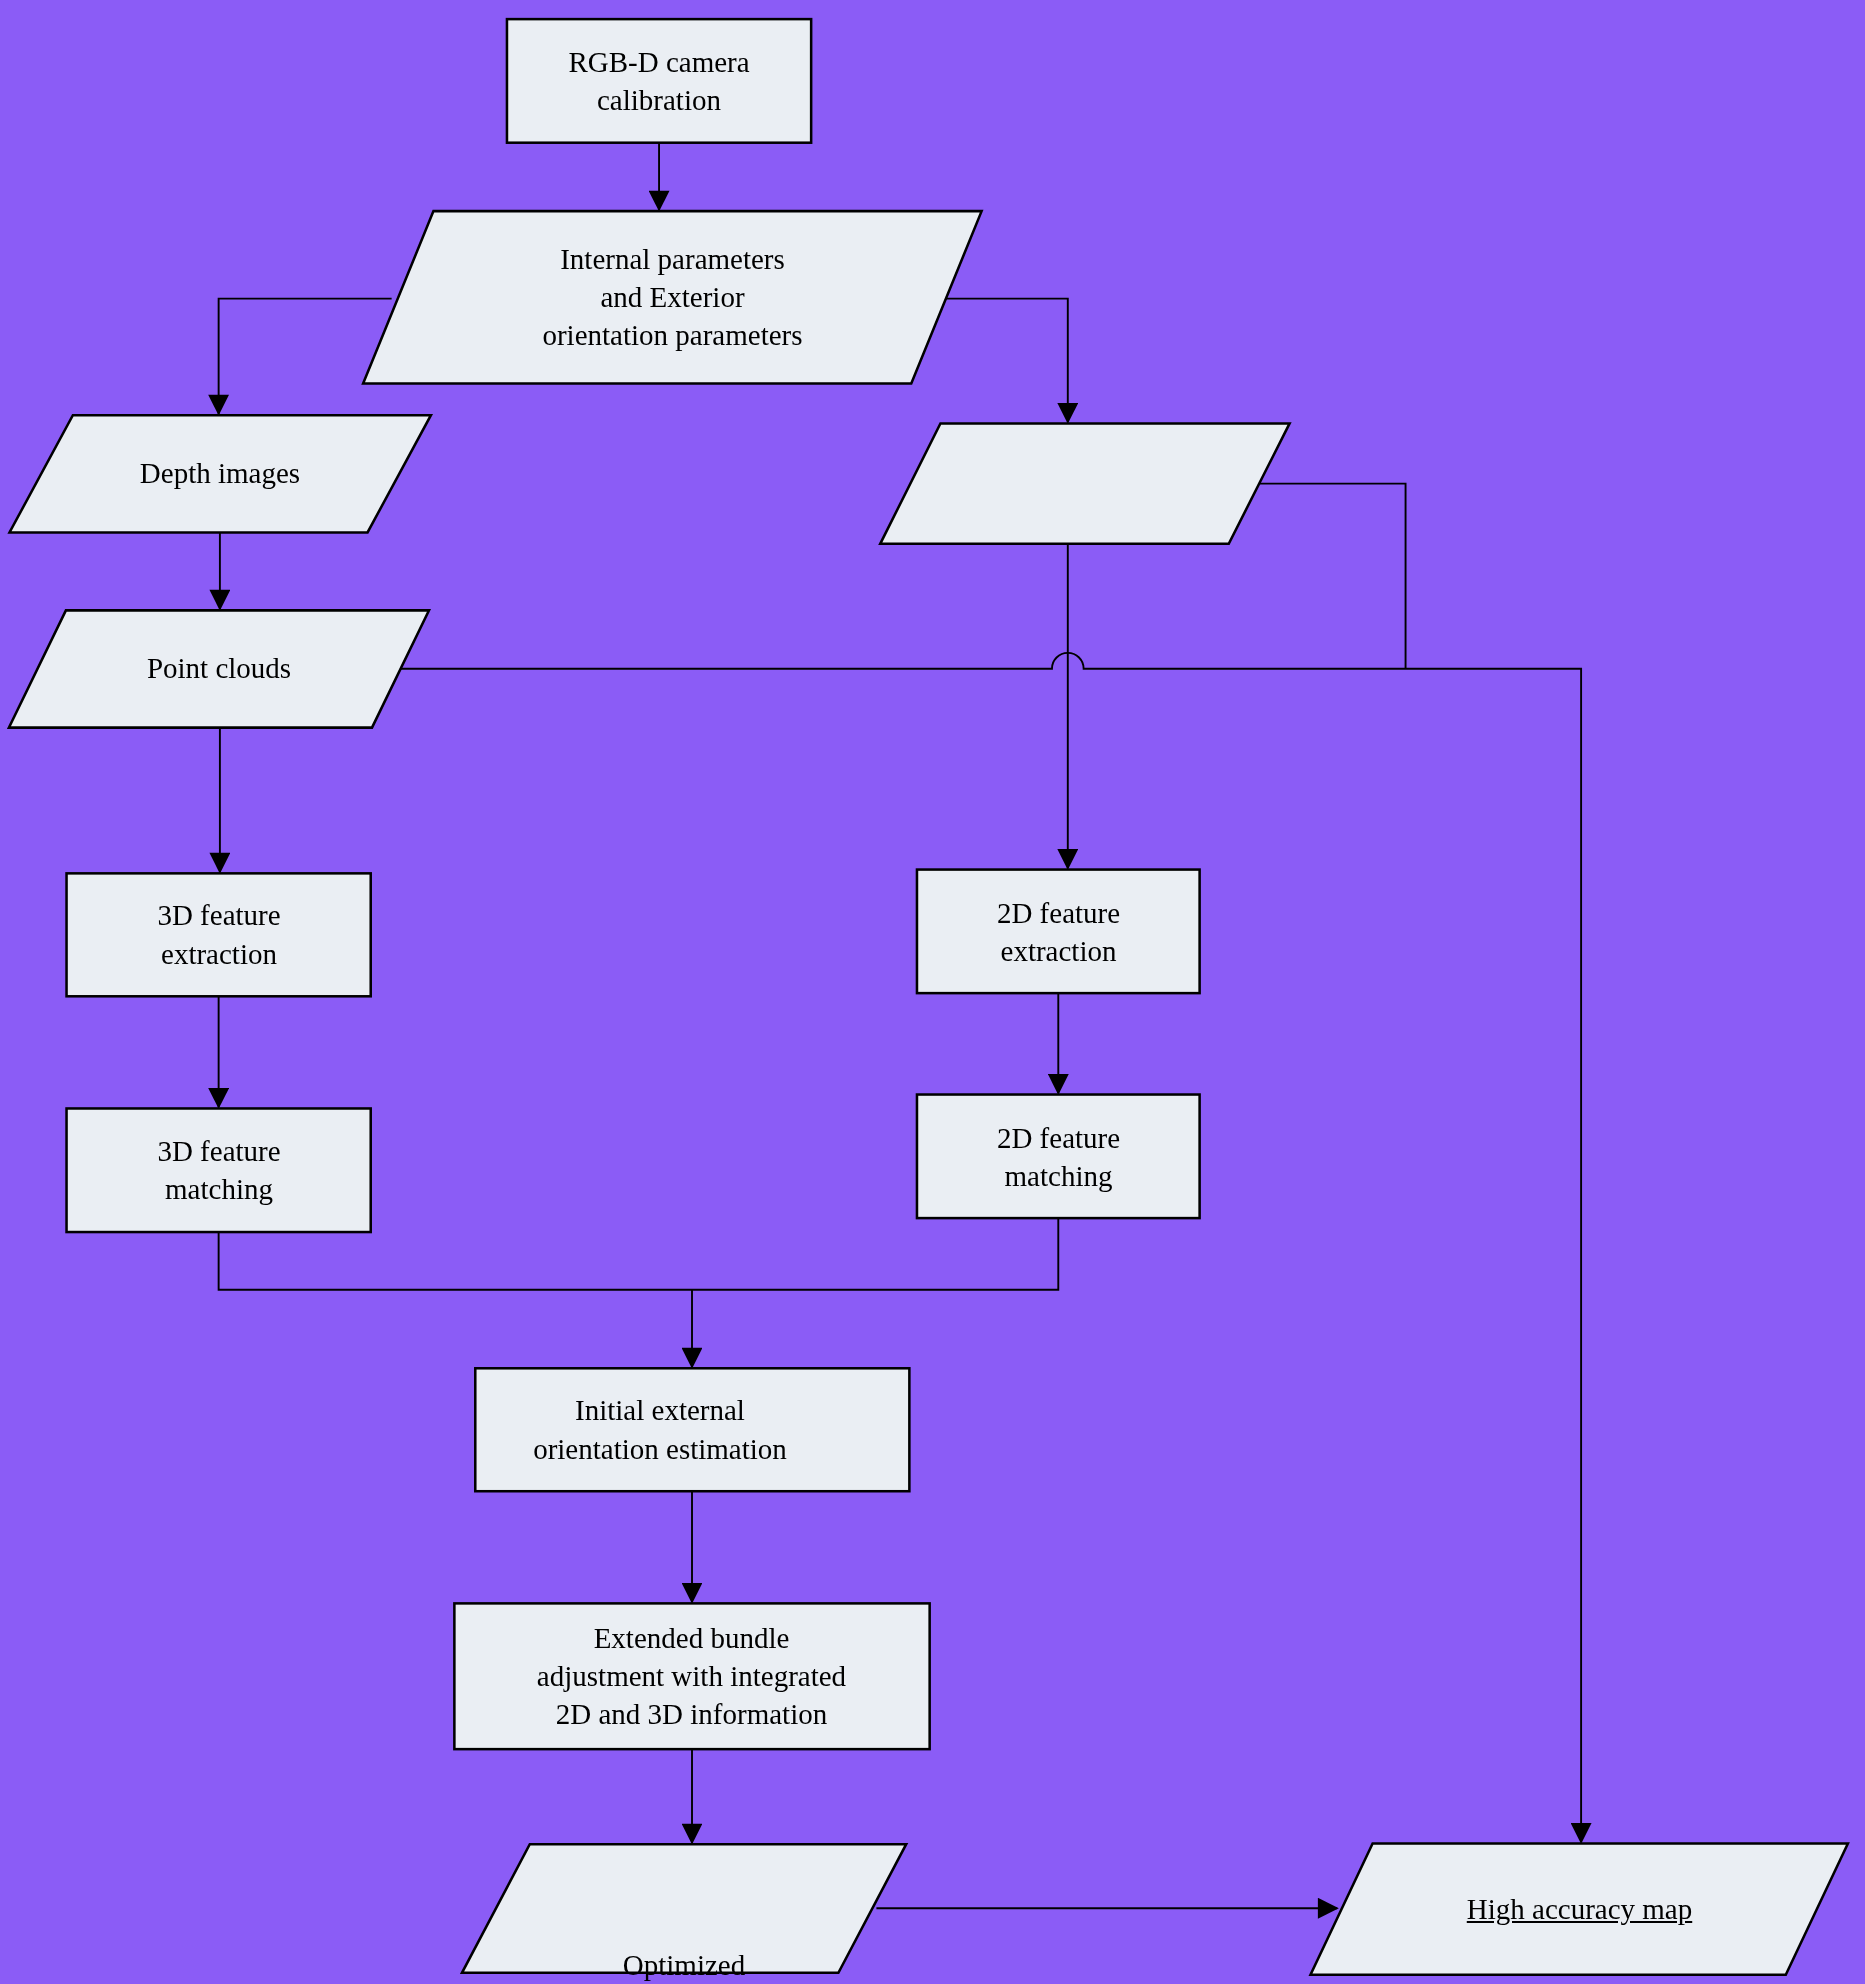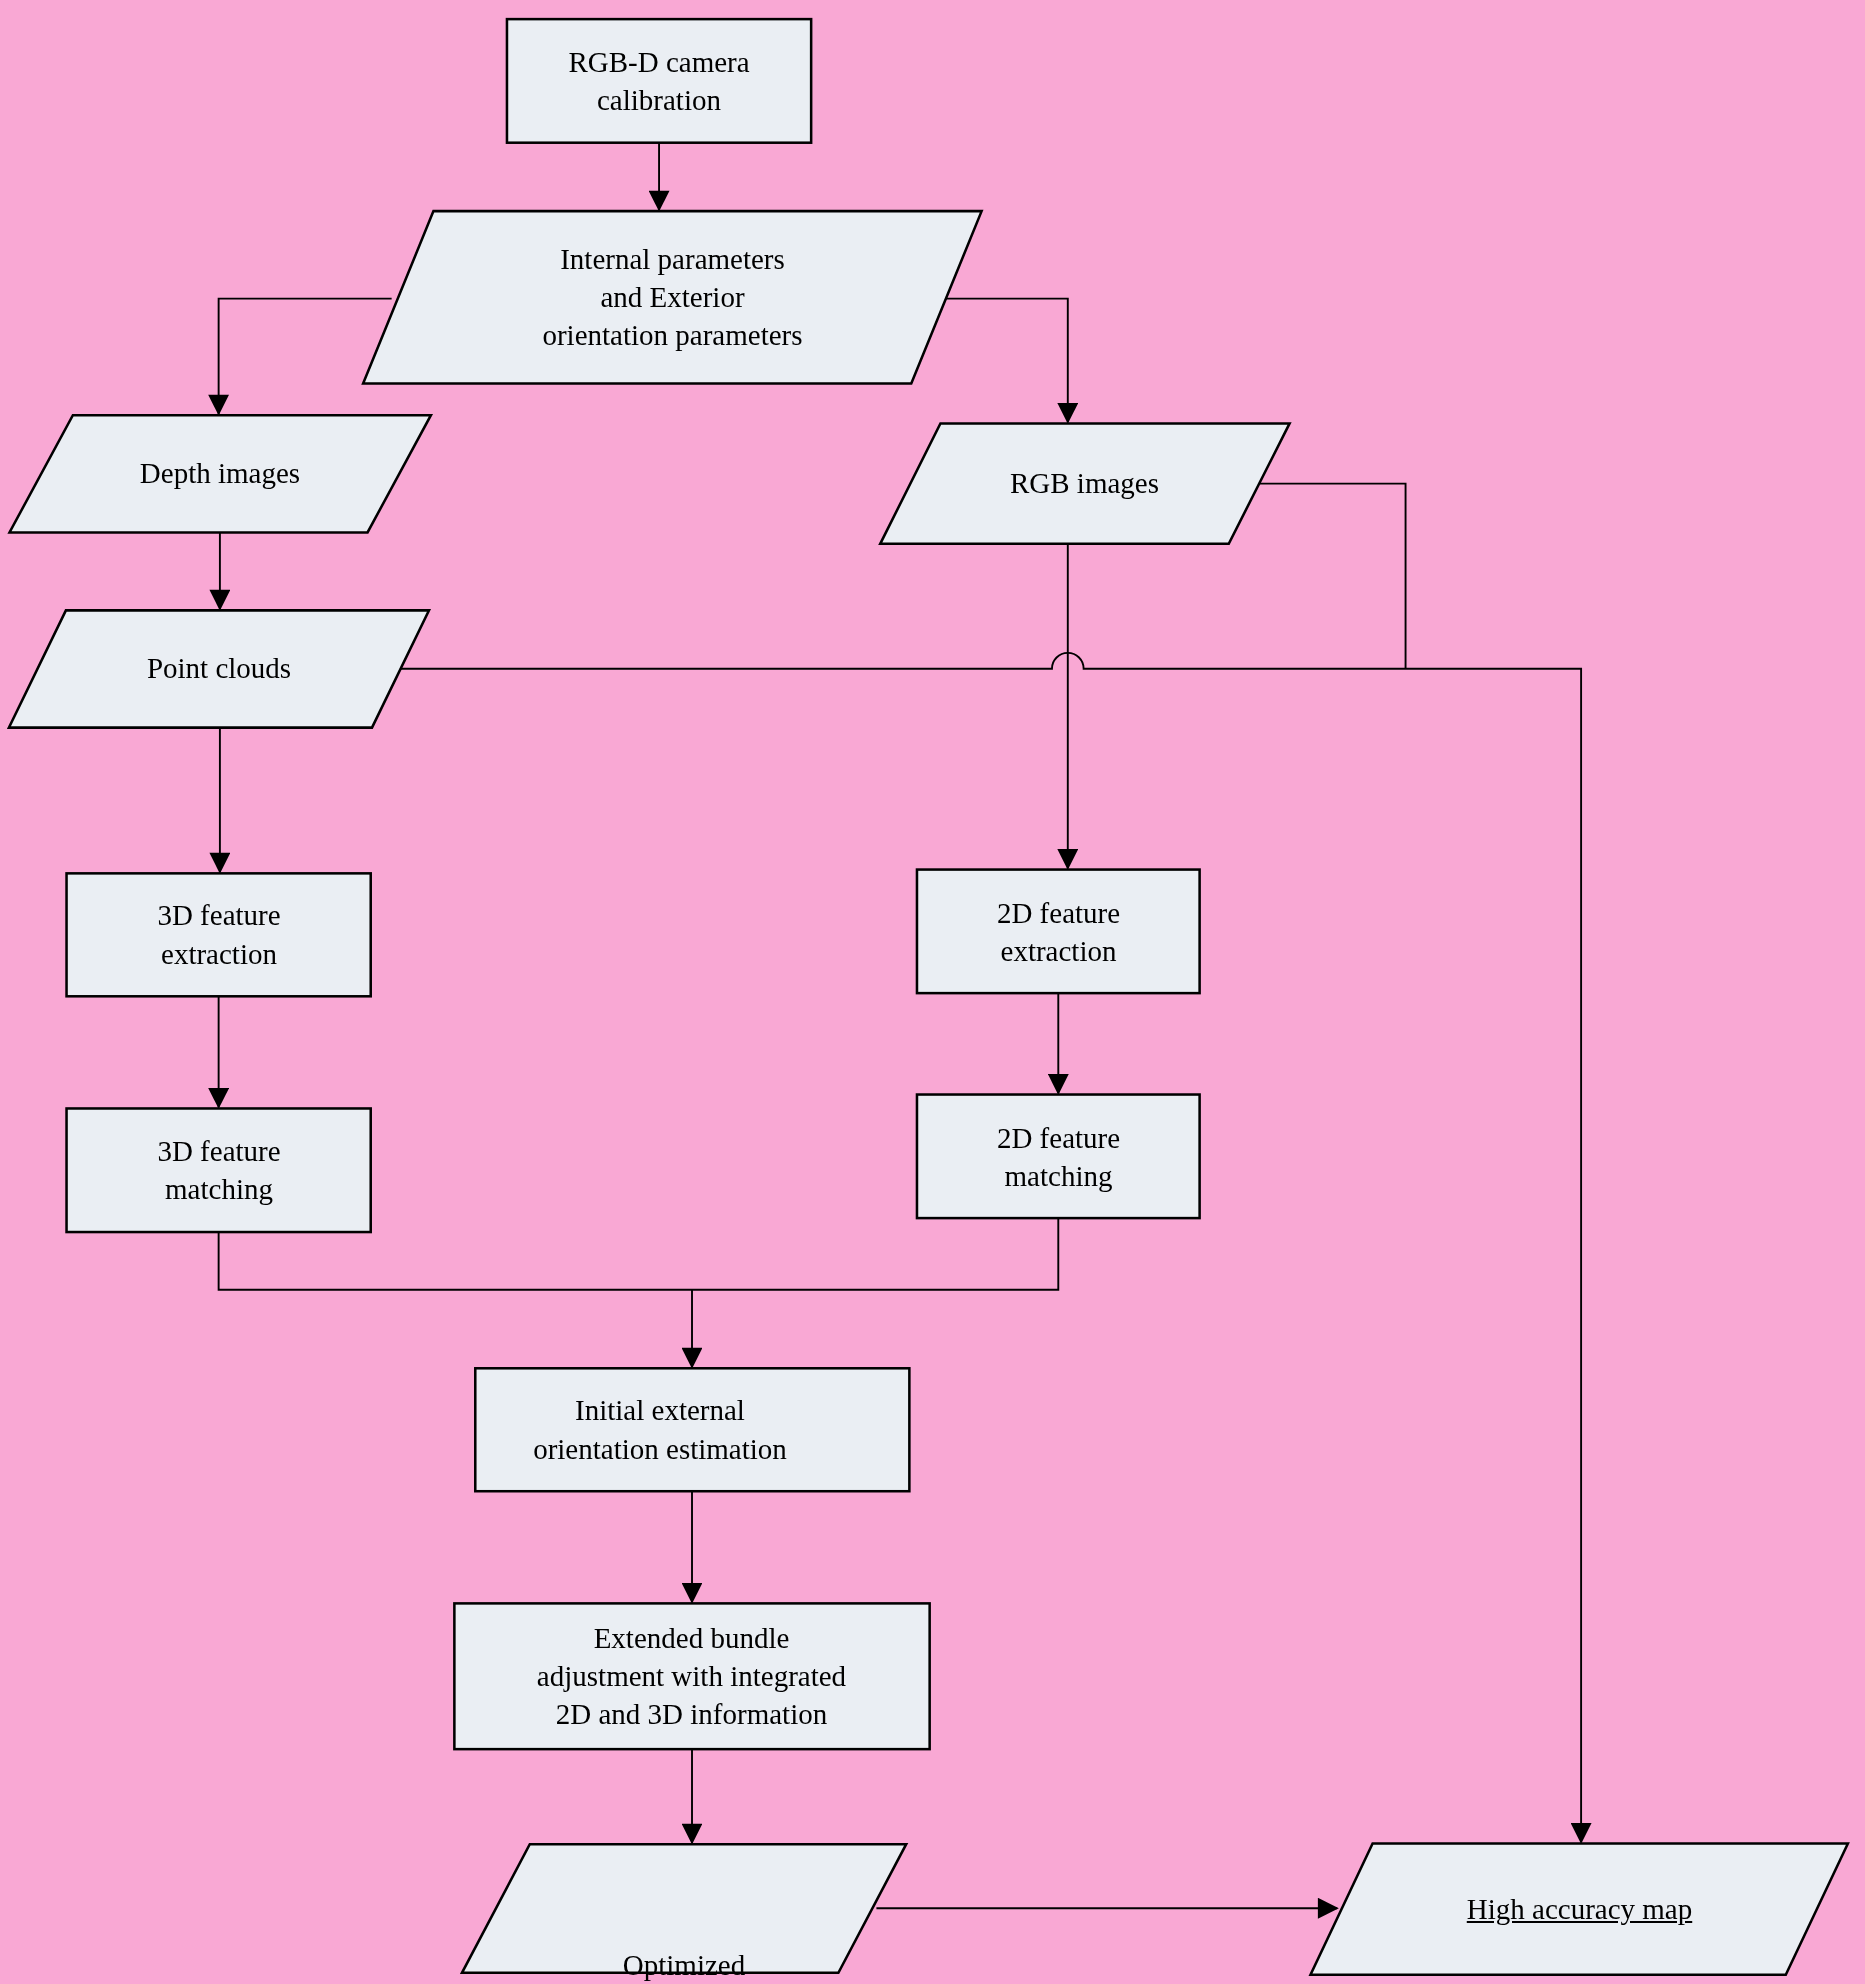--- a/index.html
+++ b/index.html
@@ -4,21 +4,21 @@
 <style>
   html, body {
     margin: 0;
     padding: 0;
     background: #ffffff;
   }
   .canvas {
     position: relative;
     width: 1865px;
     height: 1985px;
-    background: #f9a8d4;
+    background: #8b5cf6;
     font-family: "Liberation Serif", "DejaVu Serif", serif;
   }
   .canvas svg {
     position: absolute;
     left: 0;
     top: 0;
   }
   .node-label {
     position: absolute;
     display: flex;
@@ -90,21 +90,20 @@
 
   <div class="node-label" style="left:507px; top:19px; width:304px; height:124px;">RGB-D camera
 calibration</div>
 
   <div class="node-label" style="left:363px; top:211px; width:619px; height:172px;">Internal parameters
 and Exterior
 orientation parameters</div>
 
   <div class="node-label" style="left:9.5px; top:415px; width:421px; height:117px;">Depth images</div>
 
-  <div class="node-label" style="left:880px; top:423px; width:409px; height:120px;">RGB images</div>
 
   <div class="node-label" style="left:9px; top:610px; width:420px; height:117px;">Point clouds</div>
 
   <div class="node-label" style="left:67px; top:873px; width:304px; height:123px;">3D feature
 extraction</div>
 
   <div class="node-label" style="left:67px; top:1108px; width:304px; height:124px;">3D feature
 matching</div>
 
   <div class="node-label" style="left:917px; top:870px; width:283px; height:124px;">2D feature

